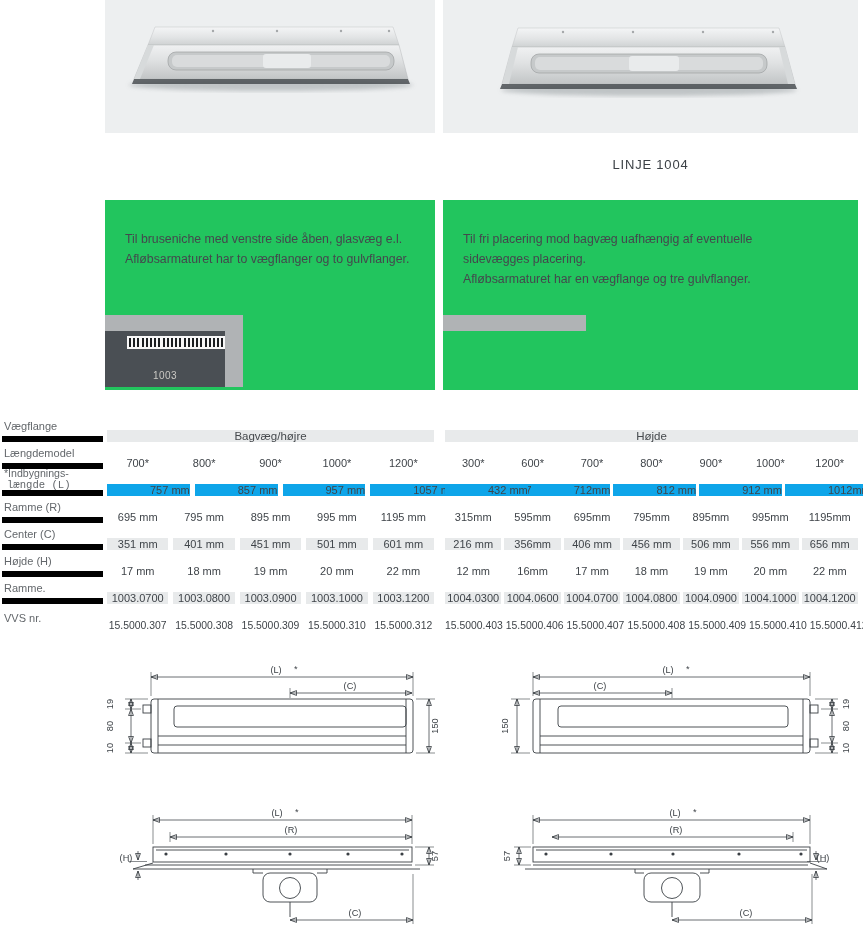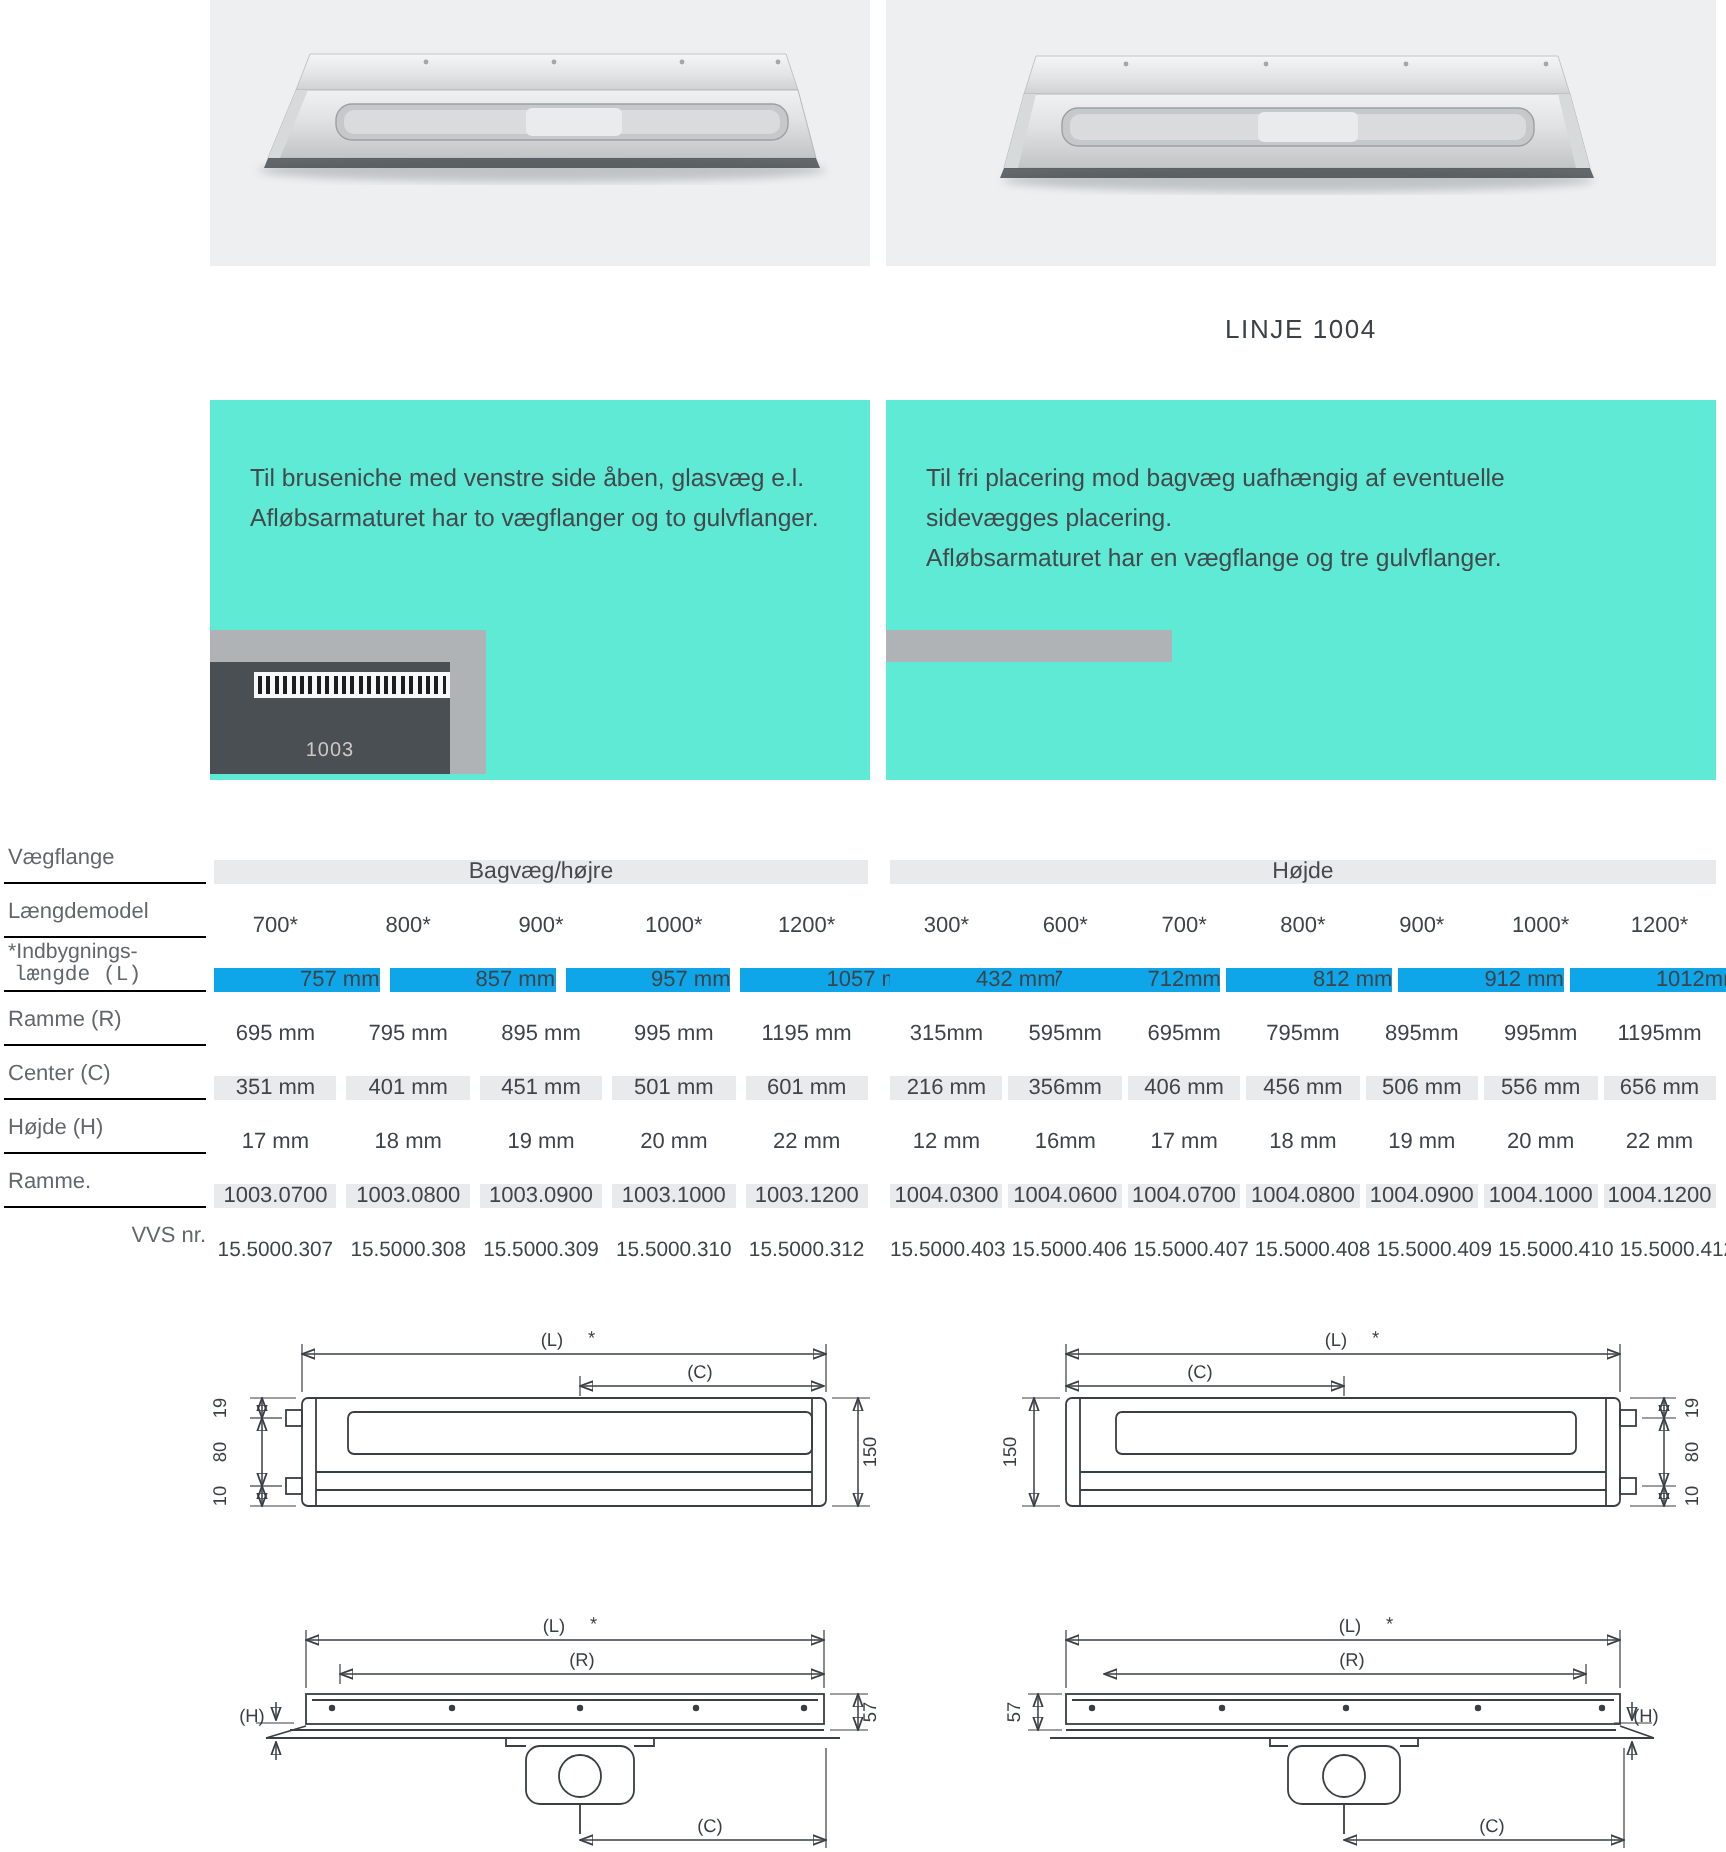--- a/index.html
+++ b/index.html
@@ -14,21 +14,21 @@
   .photo-panel.right { left:443px; width:415px; }
 
   .product-title {
     position:absolute; top:157px; height:18px; text-align:center;
     font-size:13px; letter-spacing:0.8px; color:#3c4146; font-weight:400;
   }
   .product-title.left  { left:105px; width:330px; }
   .product-title.right { left:443px; width:415px; }
 
   
-  .desc-card { position:absolute; top:200px; height:190px; background:#5eead4; }
+  .desc-card { position:absolute; top:200px; height:190px; background:#22c55e; }
   .desc-card.left  { left:105px; width:330px; }
   .desc-card.right { left:443px; width:415px; }
   .desc-text {
     margin:0; padding:30px 0 0 20px; font-size:12.3px; line-height:1.62;
     color:#44484d;
   }
   .desc-card.left  .desc-text { width:292px; }
   .desc-card.right .desc-text { width:352px; }
   .desc-text.second { padding-top:0; }
 
@@ -45,23 +45,23 @@
   .p1003 .picto-drain { left:22px; width:98px; }
   .p1004 .picto-drain { left:26px; width:100px; }
   .picto-drain .stripes { width:100%; height:100%;
     background:repeating-linear-gradient(90deg,#1a1d1f 0px,#1a1d1f 2px,#f7f7f7 2px,#f7f7f7 4.2px); }
   .picto-label { position:absolute; bottom:6px; width:100%; text-align:center;
     font-size:10px; letter-spacing:0.5px; color:#cbc9c4; }
 
   
   .row-labels { position:absolute; left:2px; top:416px; width:101px; }
   .rl { height:26px; margin-bottom:1px; display:flex; flex-direction:column; justify-content:center;
-        border-bottom:1px solid #000000; box-sizing:border-box; padding-left:2px;
+        border-bottom:6px solid #000000; box-sizing:border-box; padding-left:2px;
         font-size:11px; color:#63676b; }
-  .rl:last-child { border-bottom:none;align-items:flex-end; }
+  .rl:last-child { border-bottom:none; }
   .rl .l1, .rl .l2 { line-height:1.1; font-size:10.6px; }
   .rl .l2 { padding-left:3px;font-family:Liberation Mono, monospace; }
 
   .spec-table { position:absolute; top:416px; }
   .spec-table.t-left  { left:107px; width:327px; }
   .spec-table.t-right { left:445px; width:413px; }
   .trow { display:flex; height:26px; margin-bottom:1px; align-items:flex-end; }
   .t-left  .trow { gap:5px; }
   .t-right .trow { gap:3px; }
   .cell { flex:1; display:flex; align-items:center; justify-content:center;

